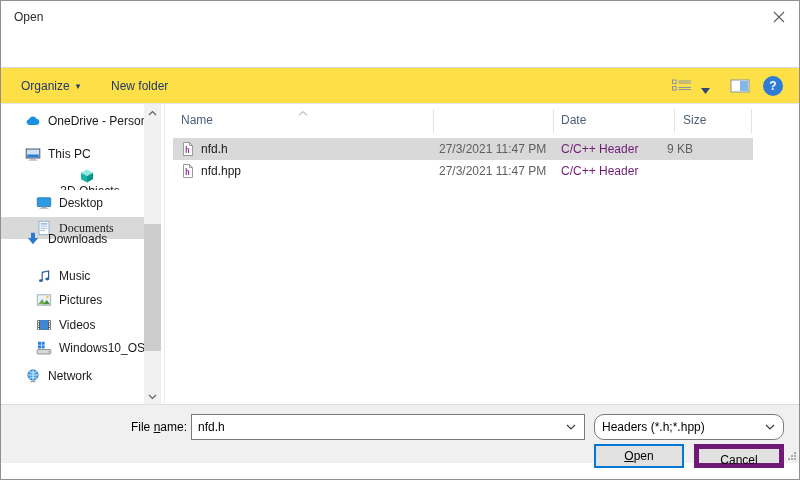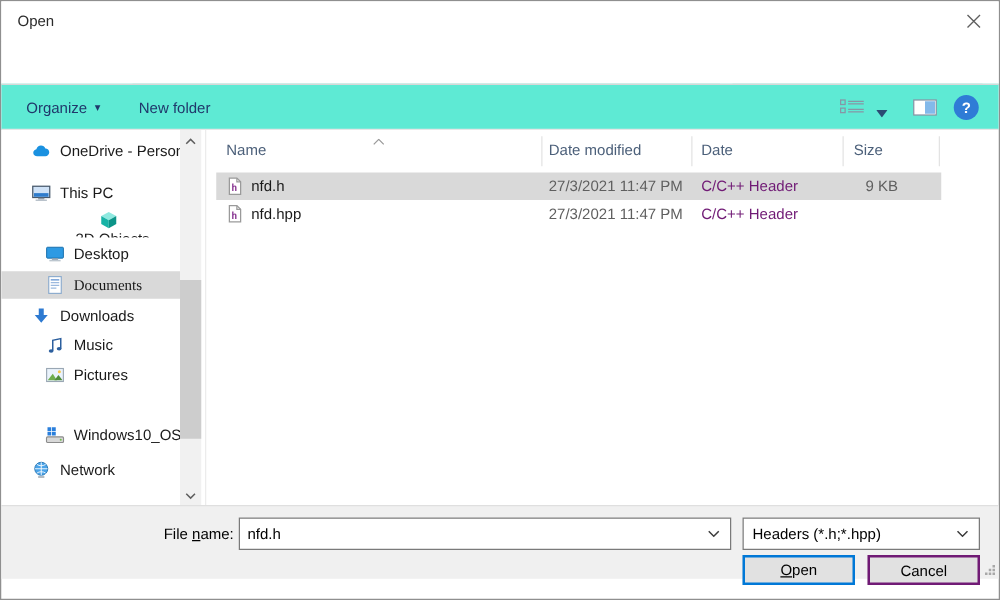--- a/index.html
+++ b/index.html
@@ -32,21 +32,21 @@
     border:1px solid #d4d4d4;background:#fff;display:flex;align-items:center;
   }
   .searchbox input{
     border:none;outline:none;flex:1;font-family:"Liberation Sans",sans-serif;
     font-size:12px;color:#1a1a1a;margin-left:12px;background:transparent;
   }
   .searchbox input::placeholder{color:#5f5f5f;opacity:1;}
   .search-ico{margin-left:14px;display:flex;}
   
   .toolbar{
-    position:absolute;left:0;top:66px;width:100%;height:37px;background:#5eead4;
+    position:absolute;left:0;top:66px;width:100%;height:37px;background:#fde047;
     border-top:1px solid #d8d8d8;border-bottom:1px solid #e6e6e6;
   }
   .tool-btn{position:absolute;top:0;height:35px;display:flex;align-items:center;color:#20386b;}
   .organize{left:20px;}
   .organize .caret{margin-left:6px;font-size:9px;color:#20386b;}
   .newfolder{left:110px;}
   .view-details{left:670px;top:10px;position:absolute;display:flex;}
   .view-caret{left:700px;top:15px;position:absolute;}
   .view-preview{left:729px;top:10px;position:absolute;display:flex;}
   .help-btn{
@@ -74,37 +74,37 @@
   .col-size{left:510px;}
   .col-div{position:absolute;top:5px;width:1px;height:24px;background:#e3e3e3;}
   .sort-caret{position:absolute;left:125px;top:1px;}
   .row{position:absolute;left:172px;width:580px;height:22px;}
   .row.selected{background:#d9d9d9;}
   .cell{position:absolute;top:0;height:22px;line-height:22px;white-space:nowrap;}
   .cell-icon{position:absolute;left:8px;top:3px;display:flex;}
   .cell.name{left:28px;color:#1a1a1a;}
   .cell.date{left:266px;color:#5f5f5f;}
   .cell.type{left:388px;color:#701a75;}
-  .cell.size{left:494px;width:77px;text-align:center;color:#5f5f5f;}
+  .cell.size{left:494px;width:77px;text-align:left;color:#5f5f5f;}
   
   .footer{position:absolute;left:0;top:403px;width:100%;height:59px;background:#f0f0f0;border-top:1px solid #dfdfdf;}
   .fname-label{position:absolute;left:0;top:15px;width:186px;text-align:right;color:#000;}
   .mnemonic{text-decoration:underline;}
   .combo{position:absolute;background:#fff;border:1px solid #7a7a7a;height:26px;}
   .combo-fname{left:190px;top:9px;width:394px;}
   .combo-fname input{
     position:absolute;left:0;top:0;width:370px;height:24px;border:none;outline:none;
     padding:0 0 0 6px;font-family:"Liberation Sans",sans-serif;font-size:12px;color:#000;background:transparent;
   }
-  .combo-ftype{left:593px;top:9px;width:190px;}
+  .combo-ftype{left:593px;top:9px;width:190px;border-radius:10px;}
   .combo-text{position:absolute;left:7px;top:0;line-height:24px;white-space:nowrap;color:#000;}
   .combo-chevron{position:absolute;right:8px;top:9px;display:flex;}
   .btn{position:absolute;top:39px;width:90px;height:24px;background:#e1e1e1;text-align:center;color:#000;}
   .btn-open{left:593px;border:2px solid #0078d7;line-height:20px;}
-  .btn-cancel{left:693px;border:2px solid #701a75;line-height:22px;}
+  .btn-cancel{left:693px;border:5px solid #701a75;line-height:22px;}
   .resize-grip{position:absolute;right:2px;bottom:2px;display:flex;}
 </style>
 </head>
 <body>
 
 <div class="window">
 
   <div class="titlebar">
     <span class="title">Open</span>
     <span class="close-btn">
@@ -256,21 +256,21 @@
           <svg width="16" height="16" viewBox="0 0 16 16">
             <rect x="3" y="1.3" width="10" height="13.4" fill="#ffffff" stroke="#89a9cc" stroke-width="0.9"></rect>
             <rect x="4.6" y="3.4" width="6.8" height="1" fill="#5c8fd0"></rect>
             <rect x="4.6" y="5.6" width="6.8" height="1" fill="#9bb9de"></rect>
             <rect x="4.6" y="7.8" width="6.8" height="1" fill="#9bb9de"></rect>
             <rect x="4.6" y="10" width="4.5" height="1" fill="#9bb9de"></rect>
           </svg>
         </span>
       <span class="s-label">Documents</span>
     </div>
-    <div class="side-item lvl1" style="top:138px;padding-left:24px;">
+    <div class="side-item lvl1" style="top:124px;padding-left:24px;">
       <span class="s-icon">
           <svg width="16" height="16" viewBox="0 0 16 16">
             <polygon points="6,1.8 10,1.8 10,7 13.2,7 8,13.2 2.8,7 6,7" fill="#2e7ad1"></polygon>
           </svg>
         </span>
       <span class="s-label">Downloads</span>
     </div>
     <div class="side-item lvl1" style="top:161px;">
       <span class="s-icon">
           <svg width="16" height="16" viewBox="0 0 16 16">
@@ -284,20 +284,39 @@
     <div class="side-item lvl1" style="top:185px;">
       <span class="s-icon">
           <svg width="16" height="16" viewBox="0 0 16 16">
             <rect x="1.3" y="2.8" width="13.4" height="10.4" fill="#eaf3fc" stroke="#9aa7b4" stroke-width="0.9"></rect>
             <polygon points="2.2,12.2 6.2,7 9.5,12.2" fill="#6fae4e"></polygon>
             <polygon points="7.5,12.2 10.8,8 14,12.2" fill="#4f8c3a"></polygon>
             <circle cx="11.5" cy="5.3" r="1.2" fill="#f7c64a"></circle>
           </svg>
         </span>
       <span class="s-label">Pictures</span>
+    </div>
+    <div class="side-item lvl1" style="top:210px;">
+      <span class="s-icon">
+          <svg width="16" height="16" viewBox="0 0 16 16">
+            <rect x="1.3" y="3.2" width="13.4" height="9.6" fill="#4a4a4a"></rect>
+            <rect x="4" y="3.2" width="8" height="9.6" fill="#3f86d6"></rect>
+            <g fill="#ffffff">
+              <rect x="2" y="4" width="1.2" height="1.4"></rect>
+              <rect x="2" y="6.3" width="1.2" height="1.4"></rect>
+              <rect x="2" y="8.6" width="1.2" height="1.4"></rect>
+              <rect x="2" y="10.9" width="1.2" height="1.4"></rect>
+              <rect x="12.8" y="4" width="1.2" height="1.4"></rect>
+              <rect x="12.8" y="6.3" width="1.2" height="1.4"></rect>
+              <rect x="12.8" y="8.6" width="1.2" height="1.4"></rect>
+              <rect x="12.8" y="10.9" width="1.2" height="1.4"></rect>
+            </g>
+          </svg>
+        </span>
+      <span class="s-label">Videos</span>
     </div>
     <div class="side-item lvl1" style="top:233px;">
       <span class="s-icon">
           <svg width="16" height="16" viewBox="0 0 16 16">
             <g fill="#2a7fdc">
               <rect x="2" y="1.8" width="3" height="3"></rect>
               <rect x="5.6" y="1.8" width="3" height="3"></rect>
               <rect x="2" y="5.4" width="3" height="3"></rect>
               <rect x="5.6" y="5.4" width="3" height="3"></rect>
             </g>
@@ -331,21 +350,20 @@
             </svg></span>
         </span>
     </div>
   </div>
 
   <div class="listheader">
     <span class="sort-caret"><svg width="10" height="5" viewBox="0 0 10 5">
           <path d="M1 4.5 L5 0.5 9 4.5" fill="none" stroke="#9a9a9a" stroke-width="1"></path>
         </svg></span>
     <span class="col-label col-name">Name</span>
-    <span class="col-label col-date">Date modified</span>
     <span class="col-label col-type">Date</span>
     <span class="col-label col-size">Size</span>
     <span class="col-div" style="left:260px;"></span>
     <span class="col-div" style="left:380px;"></span>
     <span class="col-div" style="left:501px;"></span>
     <span class="col-div" style="left:578px;"></span>
   </div>
 
   <div class="row selected" style="top:137px;">
     <span class="cell-icon">

